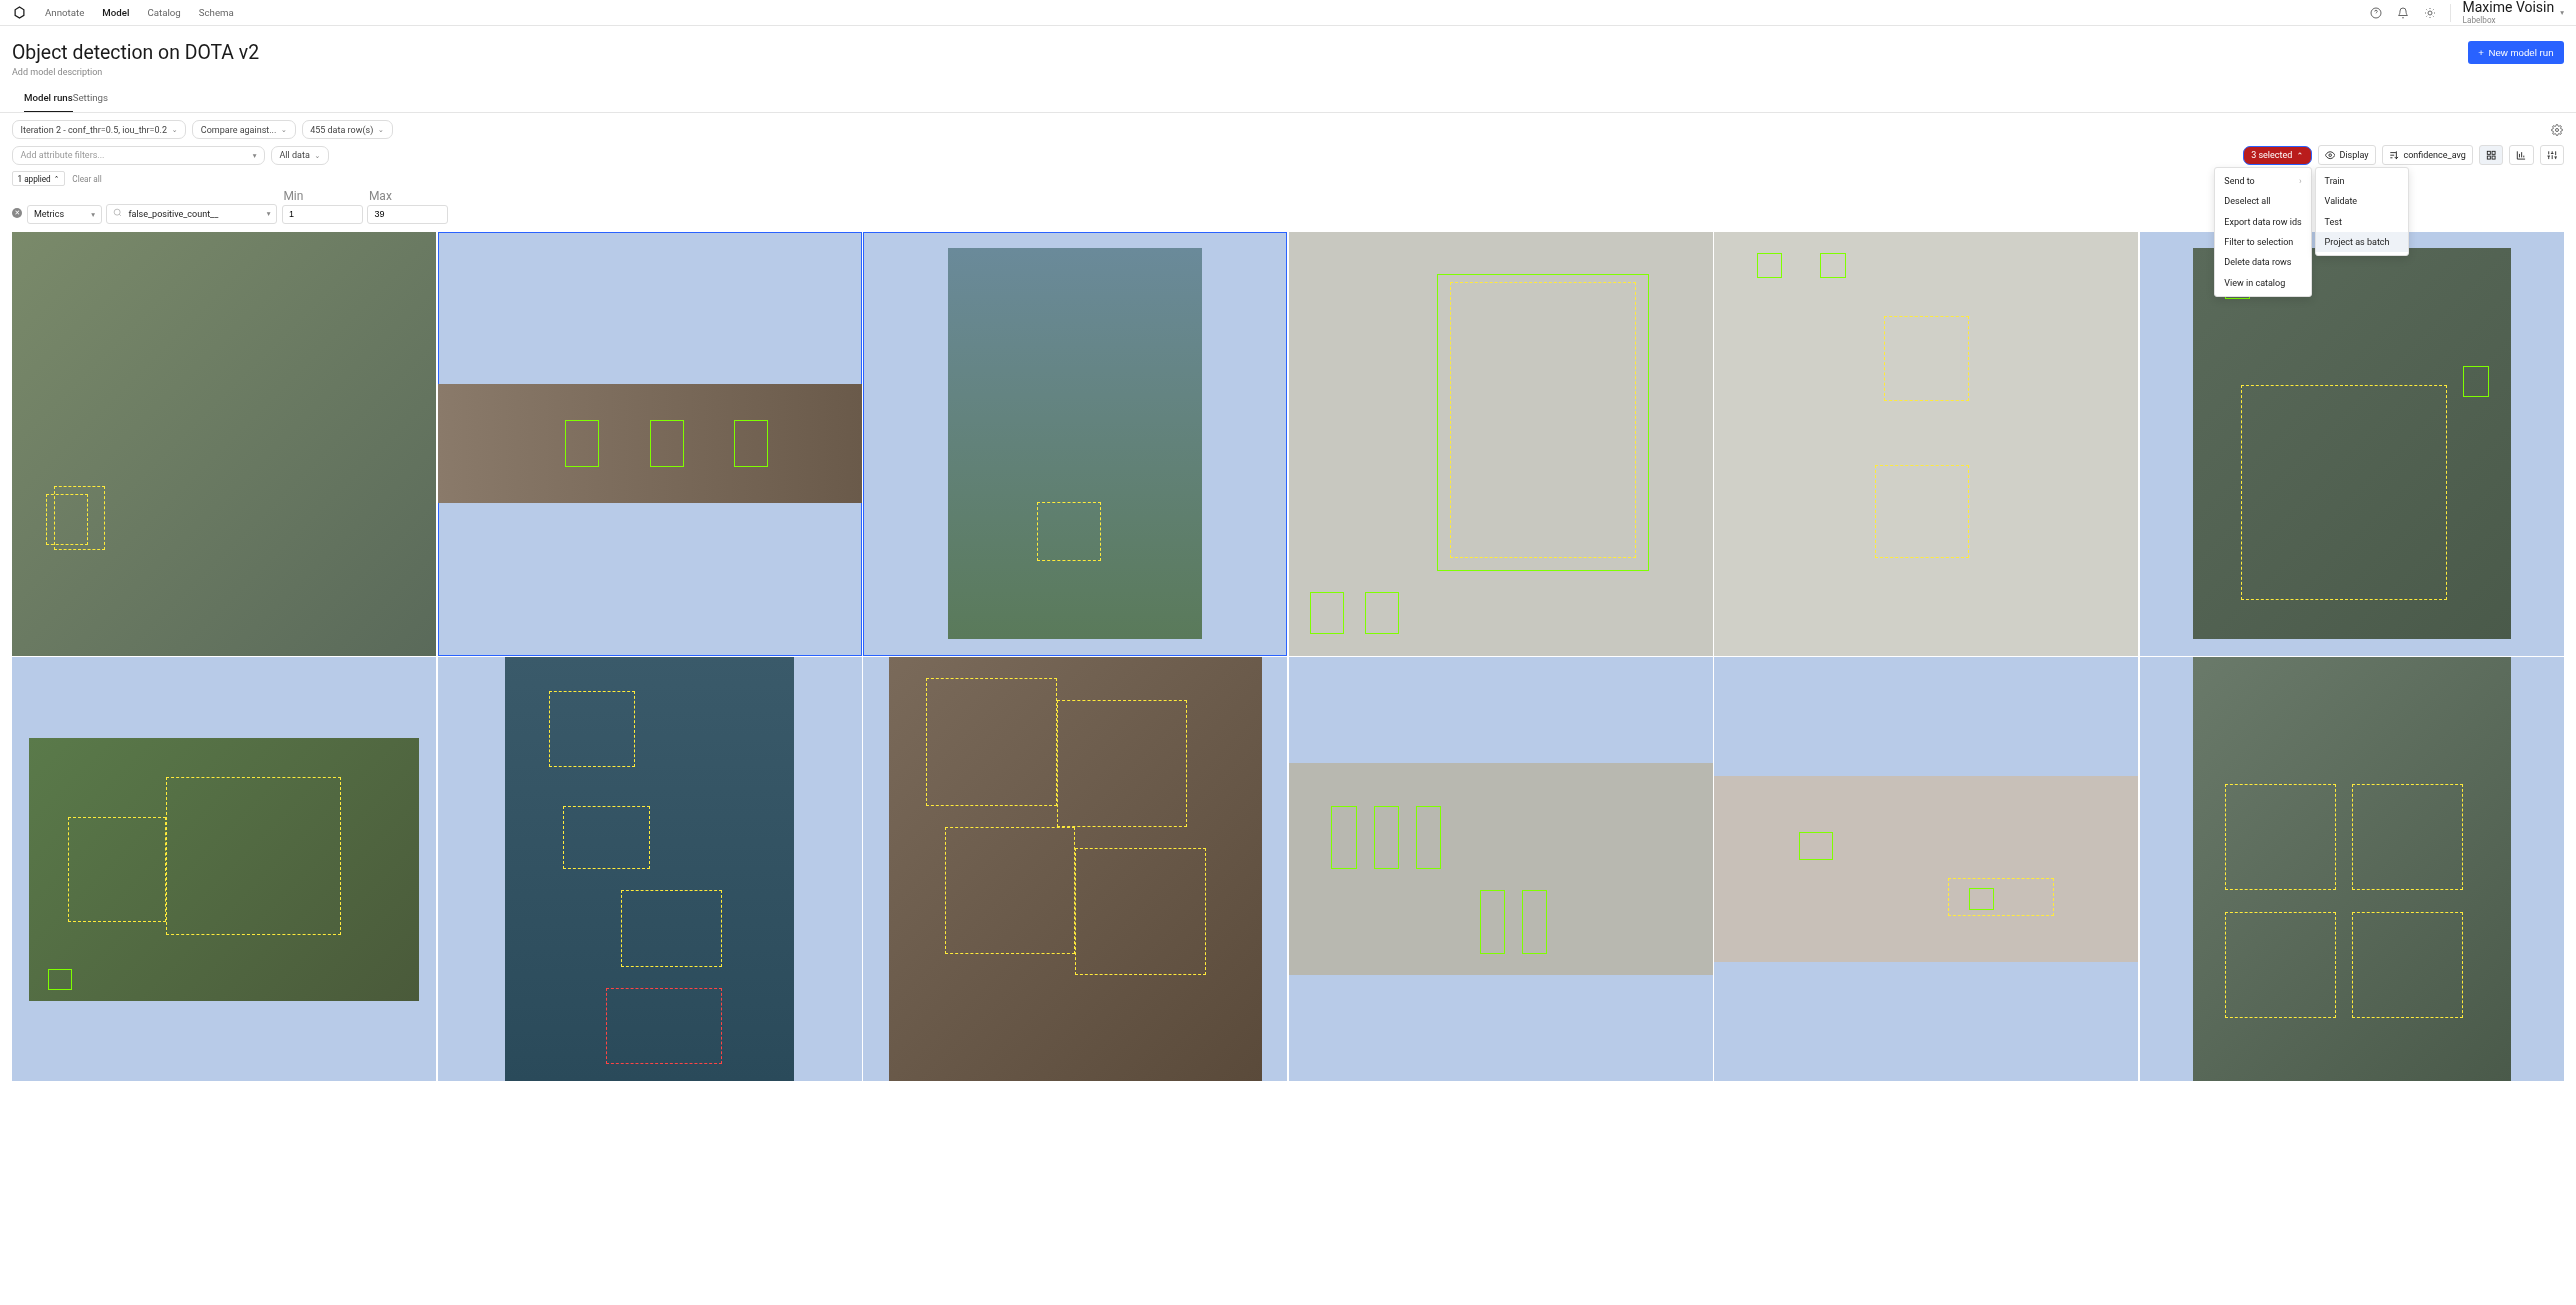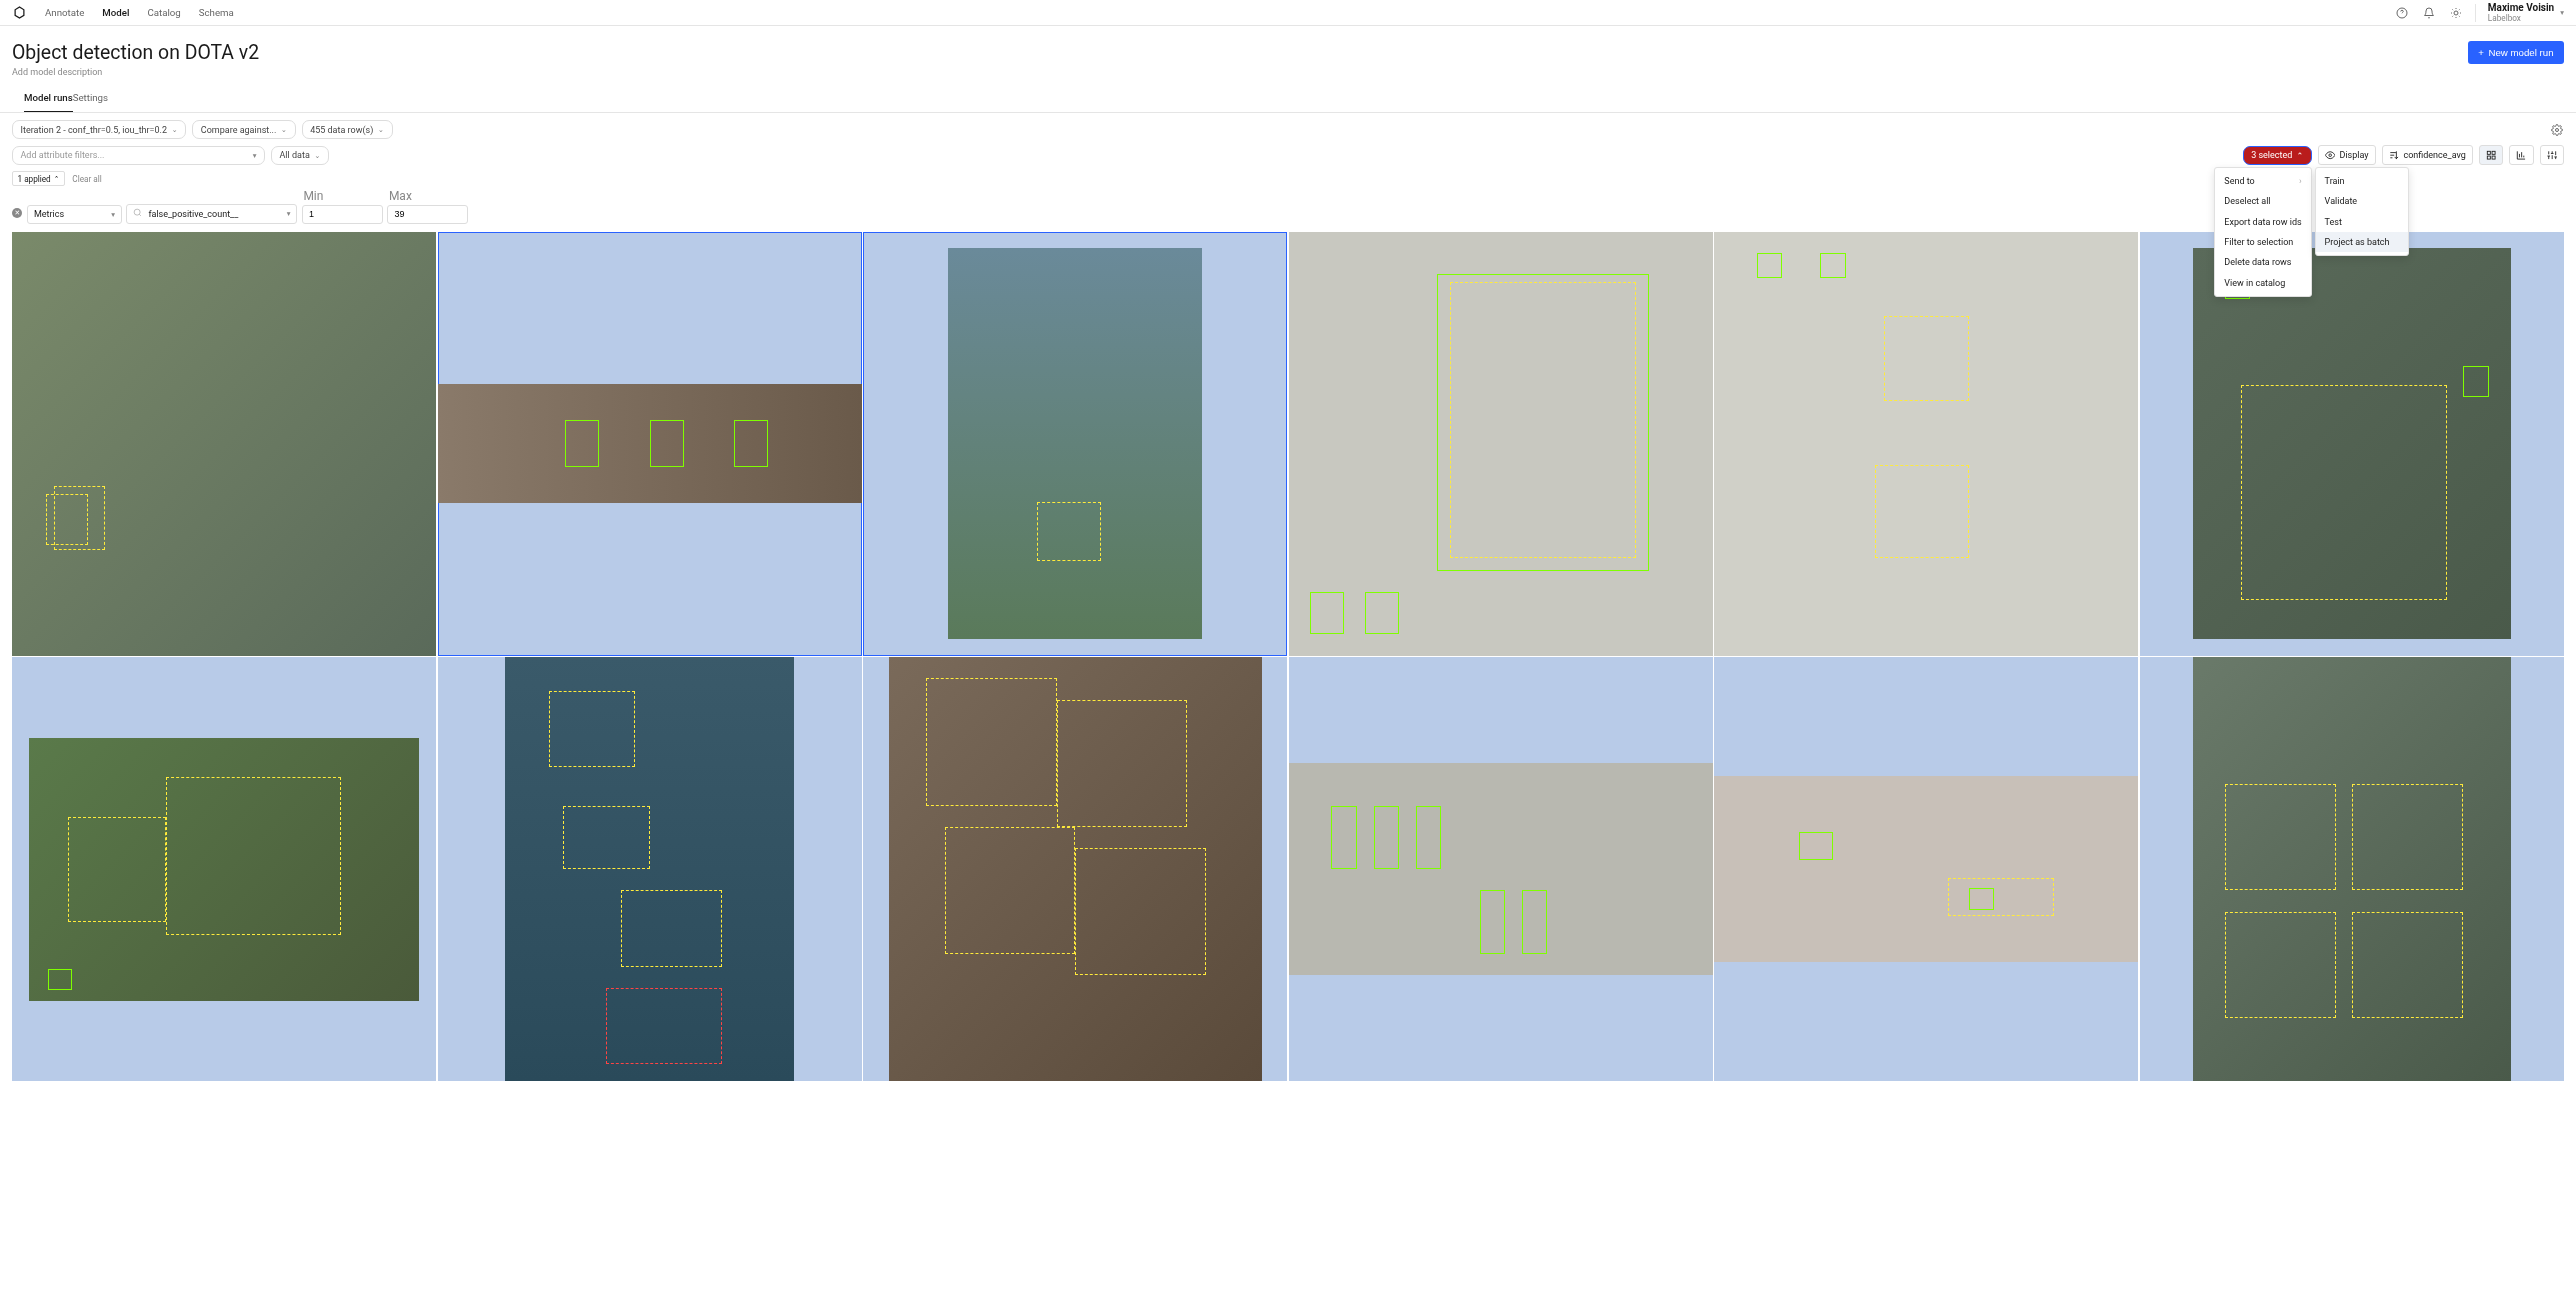--- a/index.html
+++ b/index.html
@@ -8,21 +8,21 @@
 .header-left { display: flex; align-items: center; gap: 18px; }
 .logo { width: 15px; height: 15px; }
 .nav { display: flex; gap: 18px; }
 .nav-item { color: #666; cursor: pointer; font-size: 9.7px; }
 .nav-item.active { color: #1a1a1a; font-weight: 500; }
 .header-right { display: flex; align-items: center; gap: 12px; }
 .icon-btn { width: 15px; height: 15px; display: flex; align-items: center; justify-content: center; color: #666; cursor: pointer; }
 .divider-v { width: 0.7px; height: 18px; background: #e5e5e5; }
 .user-block { display: flex; align-items: center; gap: 6px; cursor: pointer; }
 .user-text { display: flex; flex-direction: column; line-height: 1.2; }
-.user-name { font-size: 10px; font-weight: 700; }
+.user-name { font-size: 14px; font-weight: 400; }
 .user-org { font-size: 8.2px; color: #888; }
 .page-head { padding: 15px 12px 0; display: flex; justify-content: space-between; align-items: flex-start; }
 .page-title { font-size: 19.4px; font-weight: 400; margin-bottom: 3px; }
 .page-desc { font-size: 9px; color: #888; }
 .btn-primary { background: #2962ff; color: #fff; border: none; border-radius: 3px; padding: 6px 10.4px; font-size: 9.7px; display: flex; align-items: center; gap: 4.5px; cursor: pointer; }
 .tabs { display: flex; padding: 0 24px; margin-top: 15px; border-bottom: 0.7px solid #e5e5e5; }
 .tab { padding-bottom: 7.5px; font-size: 9.7px; color: #666; cursor: pointer; border-bottom: 1.5px solid transparent; }
 .tab.active { color: #1a1a1a; font-weight: 500; border-bottom-color: #1a1a1a; }
 .toolbar { padding: 7.5px 12px 0; }
 .toolbar-row { display: flex; justify-content: space-between; align-items: center; margin-bottom: 6px; }
@@ -33,21 +33,21 @@
 .toolbar-right { display: flex; gap: 6px; align-items: center; }
 .pill-blue { background: #b91c1c; color: #fff; border-color: #2962ff; }
 .icon-pill { border: 0.7px solid #ddd; border-radius: 3px; padding: 3.7px 6px; display: flex; align-items: center; gap: 4.5px; font-size: 9px; cursor: pointer; background: #fff; }
 .icon-pill.active { background: #eef2f7; }
 .applied-row { display: flex; align-items: center; gap: 7.5px; font-size: 8.2px; }
 .applied-badge { border: 0.7px solid #ddd; border-radius: 2px; padding: 1.5px 4.5px; display: flex; align-items: center; gap: 3px; }
 .clear-all { color: #888; cursor: pointer; }
 .filter-row { display: flex; align-items: flex-end; gap: 4.5px; margin-top: 3px; }
 .remove-chip { width: 10.4px; height: 10.4px; border-radius: 50%; background: #888; color: #fff; font-size: 6.7px; display: flex; align-items: center; justify-content: center; cursor: pointer; margin-bottom: 6px; }
 .select-box { border: 0.7px solid #ddd; border-radius: 3px; padding: 3.7px 6px; font-size: 9px; display: flex; align-items: center; justify-content: space-between; background: #fff; }
-.select-metrics { width: 95px; }
+.select-metrics { width: 75px; }
 .select-attr { width: 171px; gap: 6px; }
 .labeled-input { display: flex; flex-direction: column; gap: 1.5px; }
 .labeled-input label { font-size: 12px; color: #888; padding-left: 1.5px; }
 .labeled-input input { border: 0.7px solid #ddd; border-radius: 3px; padding: 3.7px 6px; font-size: 9px; width: 81px; }
 .gallery { padding: 1.5px 12px; display: grid; grid-template-columns: repeat(6, 1fr); gap: 1.5px; margin-top: 6px; position: relative; }
 .thumb { aspect-ratio: 1/1; background: #b8cbe8; display: flex; align-items: center; justify-content: center; overflow: hidden; position: relative; }
 .thumb.sel { outline: 1.5px solid #2962ff; outline-offset: -1.5px; }
 .thumb-inner { background: linear-gradient(135deg,#6a7a5a,#4a5a4a); width: 75%; height: 75%; position: relative; }
 .thumb.full .thumb-inner { width: 100%; height: 100%; }
 .bbox { position: absolute; border: 1.1px dashed #ffeb3b; }

